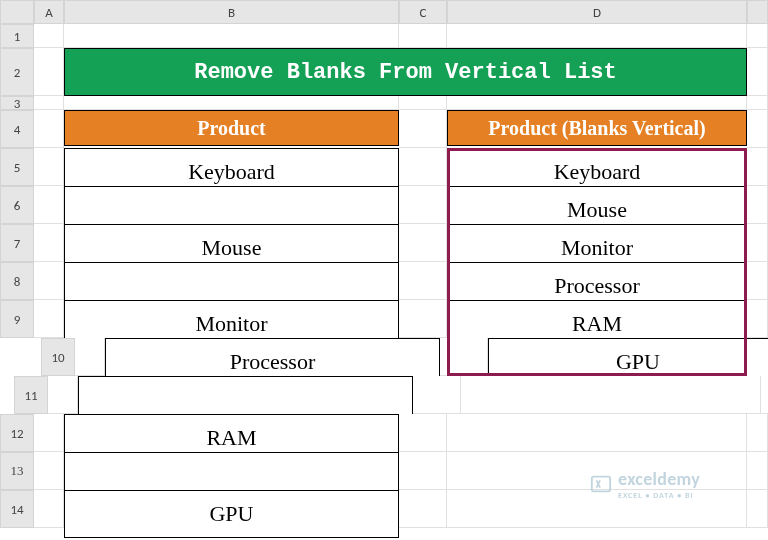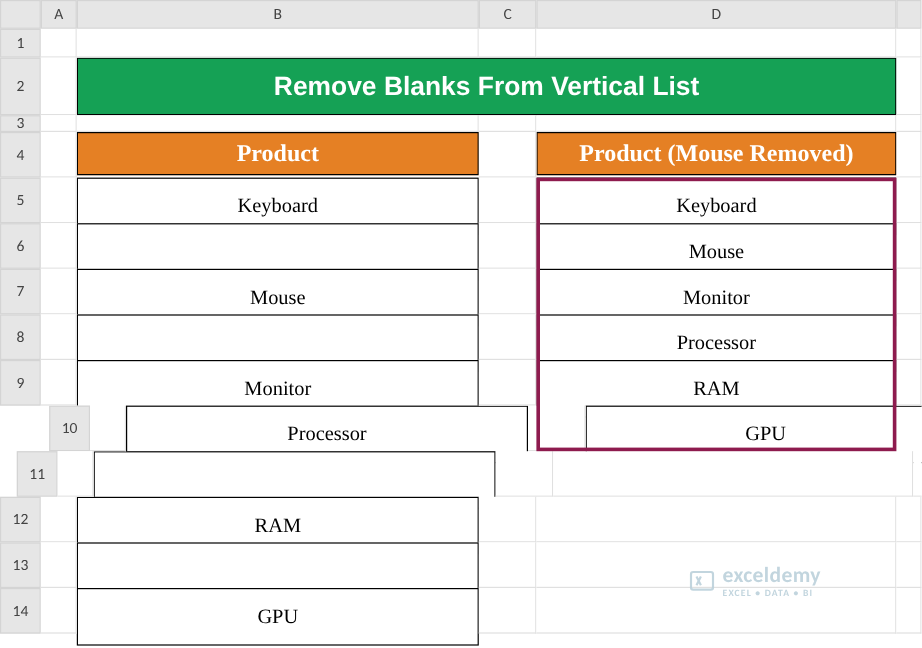--- a/index.html
+++ b/index.html
@@ -47,21 +47,21 @@
     font-size: 16px;
     display: flex;
     align-items: center;
     justify-content: center;
     background: #fff;
     position: relative;
   }
   .title-banner {
     background: #15a155;
     color: #fff;
-    font-family: Liberation Sans, sans-serif;
+    font-family: Liberation Mono, monospace;
     font-weight: bold;
     font-size: 22px;
     border: 1px solid #000;
     display: flex;
     align-items: center;
     justify-content: center;
     height: 48px;
   }
   .th-orange {
     background: #e58024;
@@ -71,36 +71,36 @@
     font-size: 20px;
     border: 1px solid #000;
     display: flex;
     align-items: center;
     justify-content: center;
     height: 36px;
   }
   .data-cell {
     border: 1px solid #000;
     font-family: "Times New Roman", serif;
-    font-size: 17px;
+    font-size: 22px;
     display: flex;
     align-items: center;
     justify-content: center;
     background: #fff;
     height: 48px;
   }
   .highlight-box {
     position: absolute;
     border: 3px solid #8e1b4e;
     pointer-events: none;
     z-index: 10;
   }
   .watermark {
     position: absolute;
-    right: 84px;
+    right: 68px;
     top: 468px;
     color: #bcd1db;
     font-size: 18px;
     font-weight: 600;
     letter-spacing: 0.3px;
     display: flex;
     align-items: center;
     gap: 6px;
     z-index: 5;
     opacity: 0.9;
@@ -153,21 +153,21 @@
   <div class="cell"></div>
   <div class="cell"></div>
   <div class="cell"></div>
 </div>
 
 <div class="sheet" style="grid-auto-rows:38px;">
   <div class="rowhdr row4to14">4</div>
   <div class="cell row4to14"></div>
   <div class="th-orange">Product</div>
   <div class="cell row4to14"></div>
-  <div class="th-orange">Product (Mouse Removed)</div>
+  <div class="th-orange">Product (Blanks Vertical)</div>
   <div class="cell row4to14"></div>
 </div>
 
 <div id="data-rows">
     <div class="sheet" style="grid-auto-rows: 38px;">
       <div class="rowhdr row4to14">5</div>
       <div class="cell row4to14"></div>
       <div class="data-cell">Keyboard</div>
       <div class="cell row4to14"></div>
       <div class="data-cell">Keyboard</div>
@@ -222,21 +222,21 @@
       <div class="cell row4to14"></div>
     </div>
     <div class="sheet" style="grid-auto-rows: 38px;">
       <div class="rowhdr row4to14">12</div>
       <div class="cell row4to14"></div>
       <div class="data-cell">RAM</div>
       <div class="cell row4to14"></div>
       <div class="cell row4to14"></div>
       <div class="cell row4to14"></div>
     </div>
-    <div class="sheet" style="grid-auto-rows: 38px;">
+    <div class="sheet" style="grid-auto-rows: 38px; font-family: Liberation Serif, serif;">
       <div class="rowhdr row4to14">13</div>
       <div class="cell row4to14"></div>
       <div class="data-cell"></div>
       <div class="cell row4to14"></div>
       <div class="cell row4to14"></div>
       <div class="cell row4to14"></div>
     </div>
     <div class="sheet" style="grid-auto-rows: 38px; text-align: center;">
       <div class="rowhdr row4to14">14</div>
       <div class="cell row4to14"></div>

